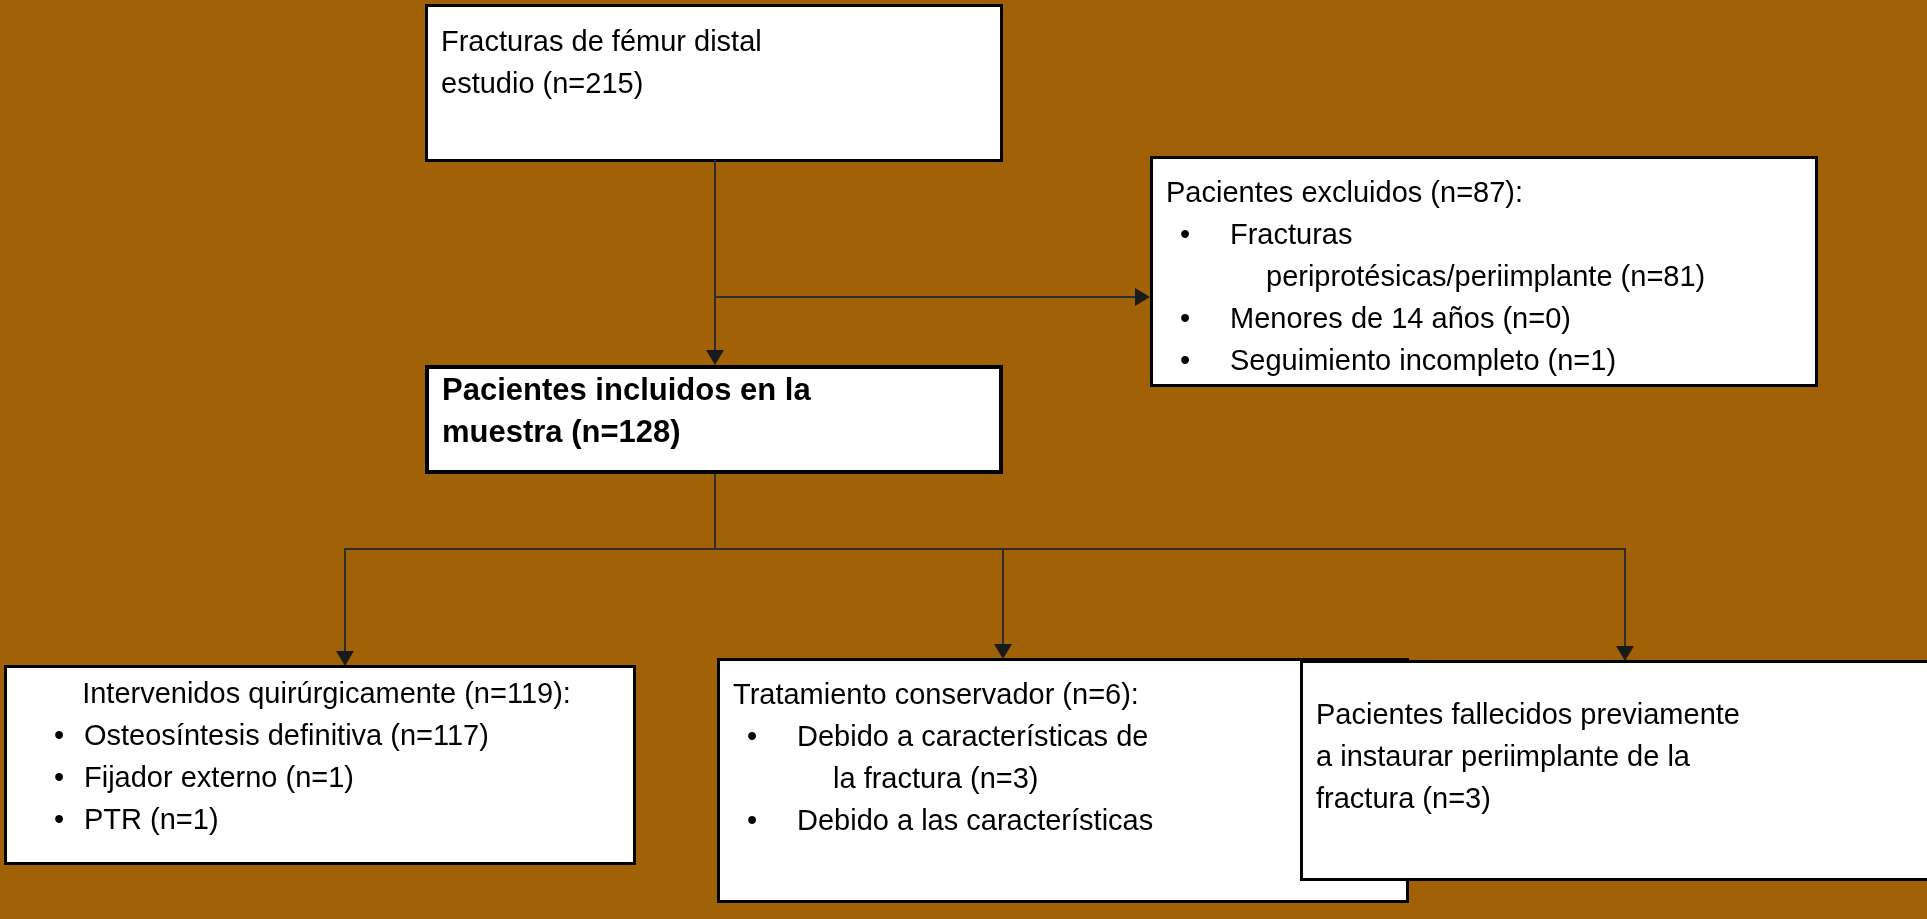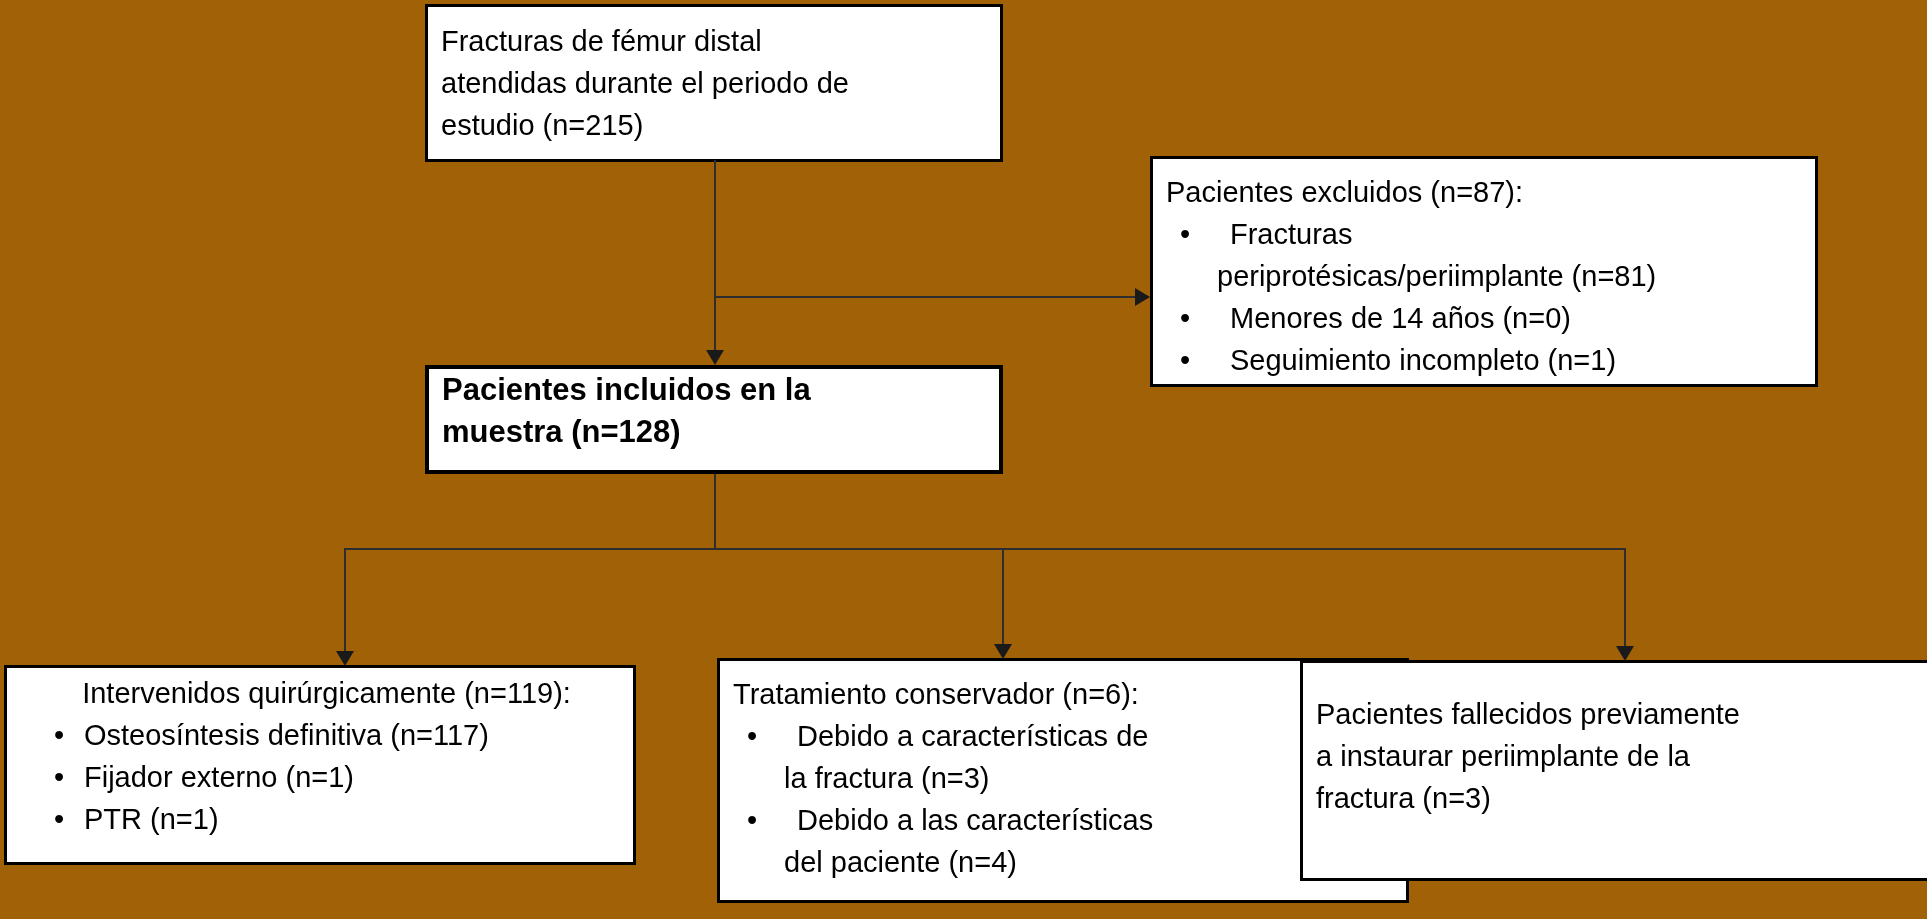--- a/index.html
+++ b/index.html
@@ -29,21 +29,21 @@
     font-weight: bold;
     font-size: 31px;
   }
   .row  { padding-left: 13px; white-space: nowrap; }
   .brow { display: flex; padding-left: 13px; white-space: nowrap; }
   .brow .marker {
     flex: 0 0 64px;
     box-sizing: border-box;
     padding-left: 14px;
   }
-  .crow { padding-left: 64px; white-space: nowrap; }
+  .crow { padding-left: 113px; white-space: nowrap; }
 
   .line {
     position: absolute;
     background: #2e2e2e;
   }
   .arrow-down {
     position: absolute;
     width: 0; height: 0;
     border-left: 9px solid transparent;
     border-right: 9px solid transparent;
@@ -57,21 +57,20 @@
     border-left: 15px solid #1a1a1a;
   }
 </style>
 </head>
 <body>
 
 <div id="canvas">
 
   <div class="box" style="left:425px; top:4px; width:578px; height:158px; padding-top:13px;">
     <div class="row">Fracturas de fémur distal</div>
-    <div class="row">atendidas durante el periodo de</div>
     <div class="row">estudio (n=215)</div>
   </div>
 
   <div class="box" style="left:1150px; top:156px; width:668px; height:231px; padding-top:12px;">
     <div class="row">Pacientes excluidos (n=87):</div>
     <div class="brow">
       <span class="marker">•</span>
       <span>Fracturas</span>
     </div>
     <div class="crow">periprotésicas/periimplante (n=81)</div>
@@ -110,21 +109,20 @@
     <div class="row">Tratamiento conservador (n=6):</div>
     <div class="brow">
       <span class="marker">•</span>
       <span>Debido a características de</span>
     </div>
     <div class="crow">la fractura (n=3)</div>
     <div class="brow">
       <span class="marker">•</span>
       <span>Debido a las características</span>
     </div>
-    <div class="crow">del paciente (n=4)</div>
   </div>
 
   <div class="box" style="left:1300px; top:660px; width:729px; height:221px; padding-top:30px;">
     <div class="row">Pacientes fallecidos previamente</div>
     <div class="row">a instaurar periimplante de la</div>
     <div class="row">fractura (n=3)</div>
   </div>
 
   <div class="line" style="left:714px; top:160px; width:2px; height:192px;"></div>
   <div class="arrow-down" style="left:706px; top:350px;"></div>

